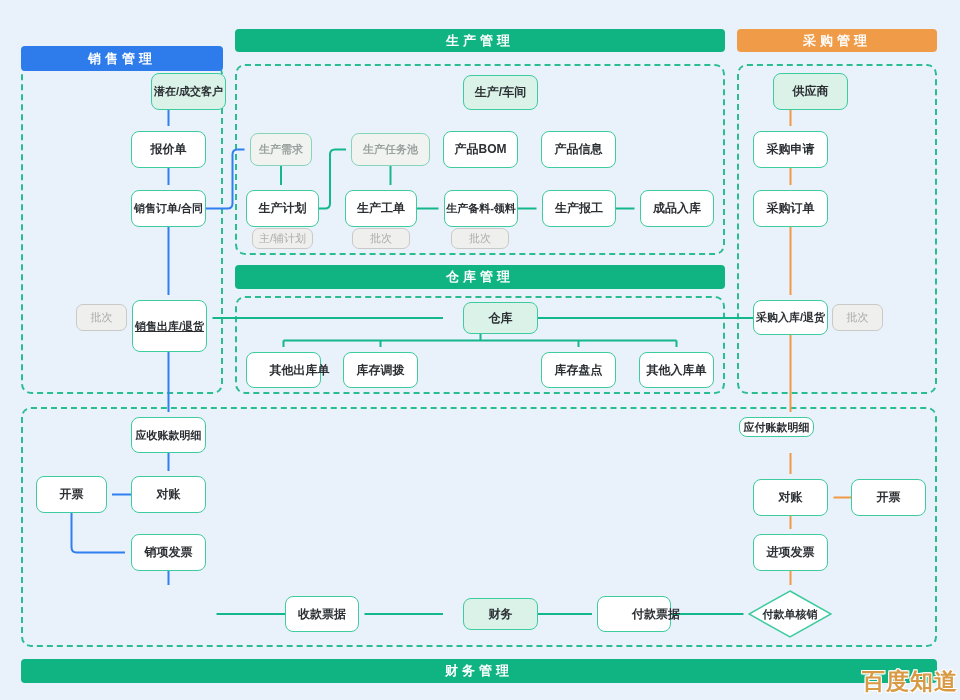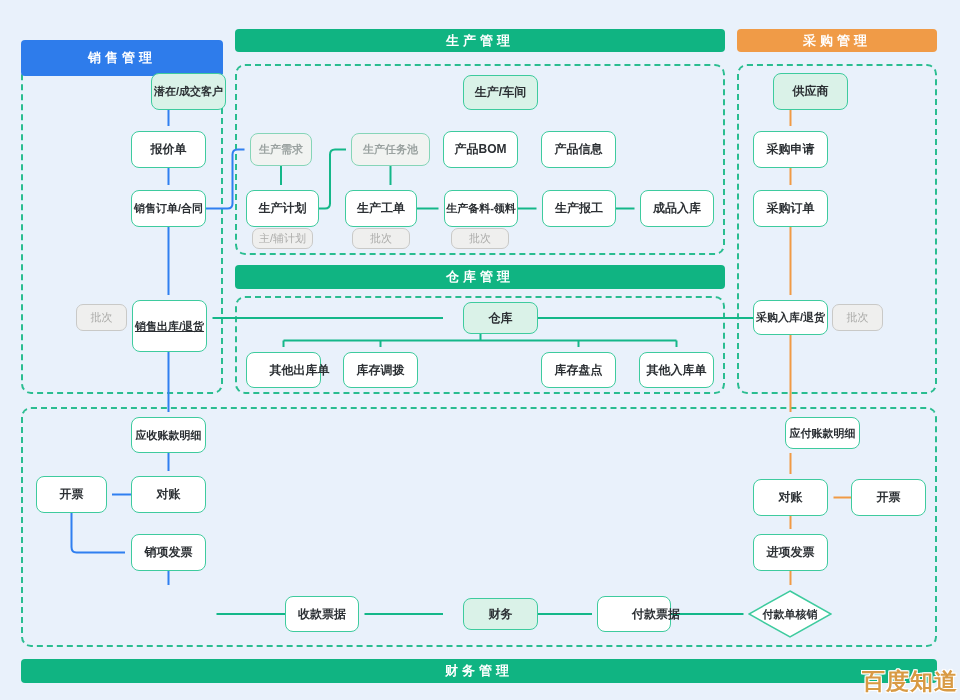--- a/index.html
+++ b/index.html
@@ -39,21 +39,21 @@
 
   .watermark{position:absolute;top:666px;right:2px;z-index:5;font-size:23px;font-weight:bold;
     color:#d89a44;letter-spacing:1px;
     text-shadow:-1px -1px 0 #fff,1px -1px 0 #fff,-1px 1px 0 #fff,1px 1px 0 #fff,0 1px 0 #fff,0 -1px 0 #fff;}
 </style>
 </head>
 <body>
 
 <div class="canvas">
 
-  <div class="hdr hdr-blue" style="left:21px;top:40px;width:202px;height:36px;">销售管理</div>
+  <div class="hdr hdr-blue" style="left:21px;top:46px;width:202px;height:25px;">销售管理</div>
   <div class="hdr hdr-green" style="left:235px;top:29px;width:490px;height:23px;">生产管理</div>
   <div class="hdr hdr-orange" style="left:737px;top:29px;width:200px;height:23px;">采购管理</div>
   <div class="hdr hdr-green" style="left:235px;top:265px;width:490px;height:24px;">仓库管理</div>
   <div class="hdr hdr-green" style="left:21px;top:659px;width:916px;height:24px;">财务管理</div>
 
   <div class="zone" style="left:21px;top:64px;width:202px;height:330px;"></div>
   <div class="zone" style="left:235px;top:64px;width:490px;height:191px;"></div>
   <div class="zone" style="left:235px;top:296px;width:490px;height:98px;"></div>
   <div class="zone" style="left:737px;top:64px;width:200px;height:330px;"></div>
   <div class="zone" style="left:21px;top:407px;width:916px;height:240px;"></div>
@@ -139,21 +139,21 @@
   <div class="node" style="left:246px;top:352px;width:75px;height:36px;padding-left:32px;">其他出库单</div>
   <div class="node" style="left:343px;top:352px;width:75px;height:36px;">库存调拨</div>
   <div class="node" style="left:541px;top:352px;width:75px;height:36px;">库存盘点</div>
   <div class="node" style="left:639px;top:352px;width:75px;height:36px;">其他入库单</div>
 
   <div class="node lite" style="left:753px;top:73px;width:75px;height:37px;">供应商</div>
   <div class="node" style="left:753px;top:131px;width:75px;height:37px;">采购申请</div>
   <div class="node" style="left:753px;top:190px;width:75px;height:37px;">采购订单</div>
   <div class="node small" style="left:753px;top:300px;width:75px;height:35px;">采购入库/退货</div>
   <div class="tag" style="left:832px;top:304px;width:51px;height:27px;">批次</div>
-  <div class="node small" style="left:785px;top:417px;width:75px;height:32px;">应付账款明细</div>
+  <div class="node small" style="left:739px;top:417px;width:75px;height:20px;">应付账款明细</div>
   <div class="node" style="left:753px;top:479px;width:75px;height:37px;">对账</div>
   <div class="node" style="left:851px;top:479px;width:75px;height:37px;">开票</div>
   <div class="node" style="left:753px;top:534px;width:75px;height:37px;">进项发票</div>
   <div class="diamond" style="left:748px;top:590px;width:84px;height:48px;">
     <svg width="84" height="48">
         <polygon points="42,1 83,24 42,47 1,24"></polygon>
       </svg>
     <span>付款单核销</span>
   </div>
 

